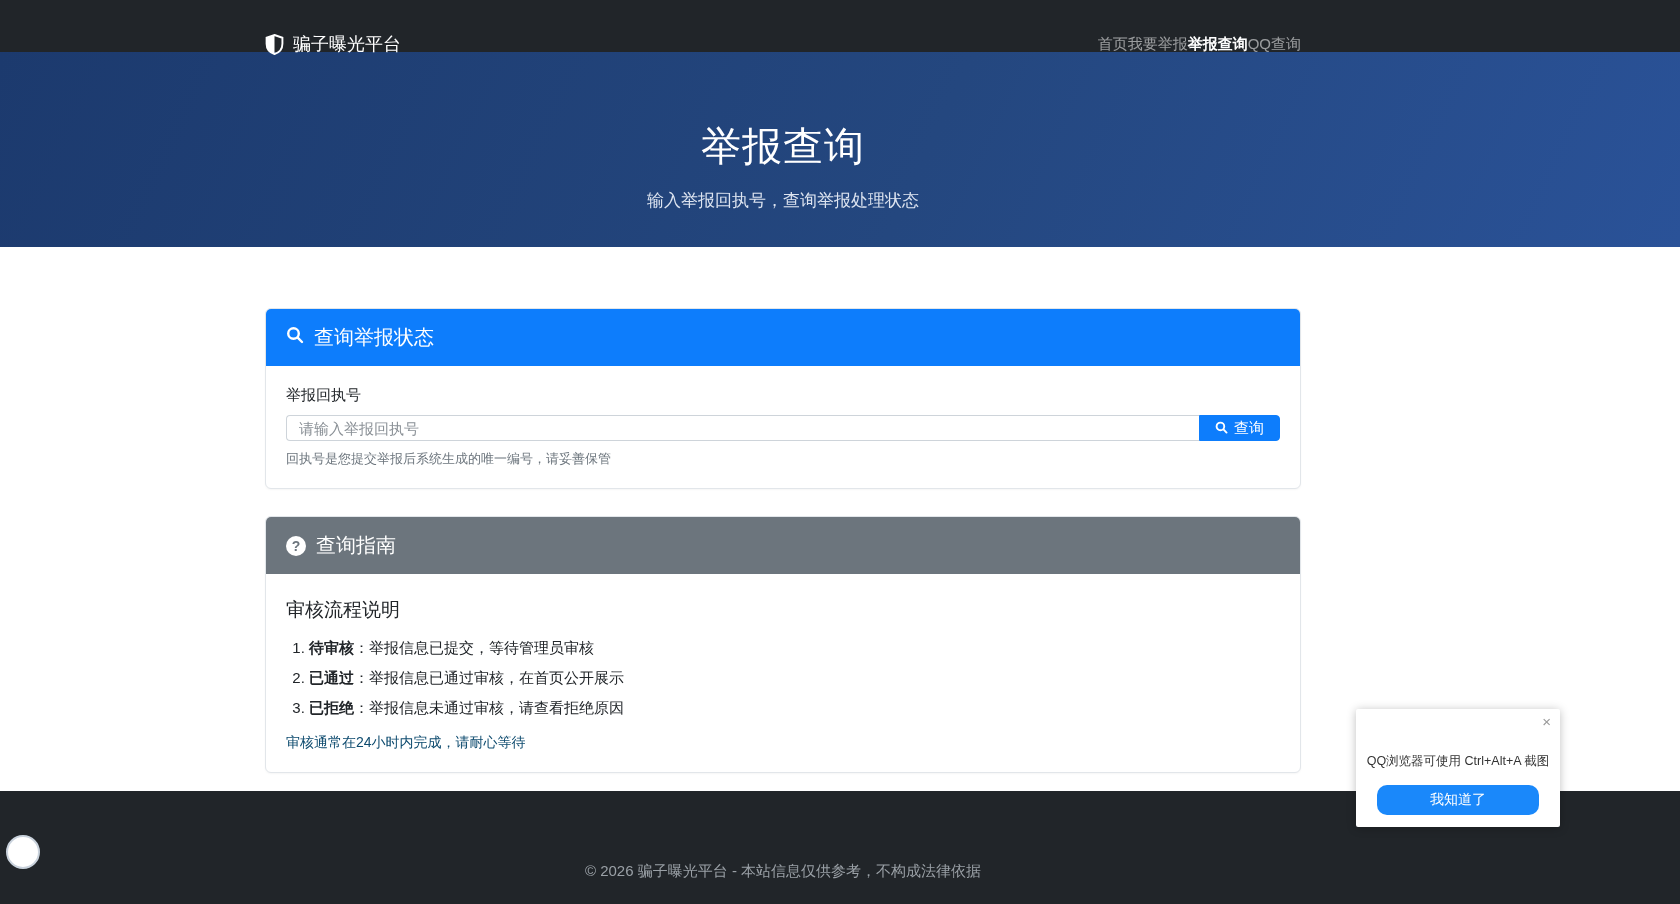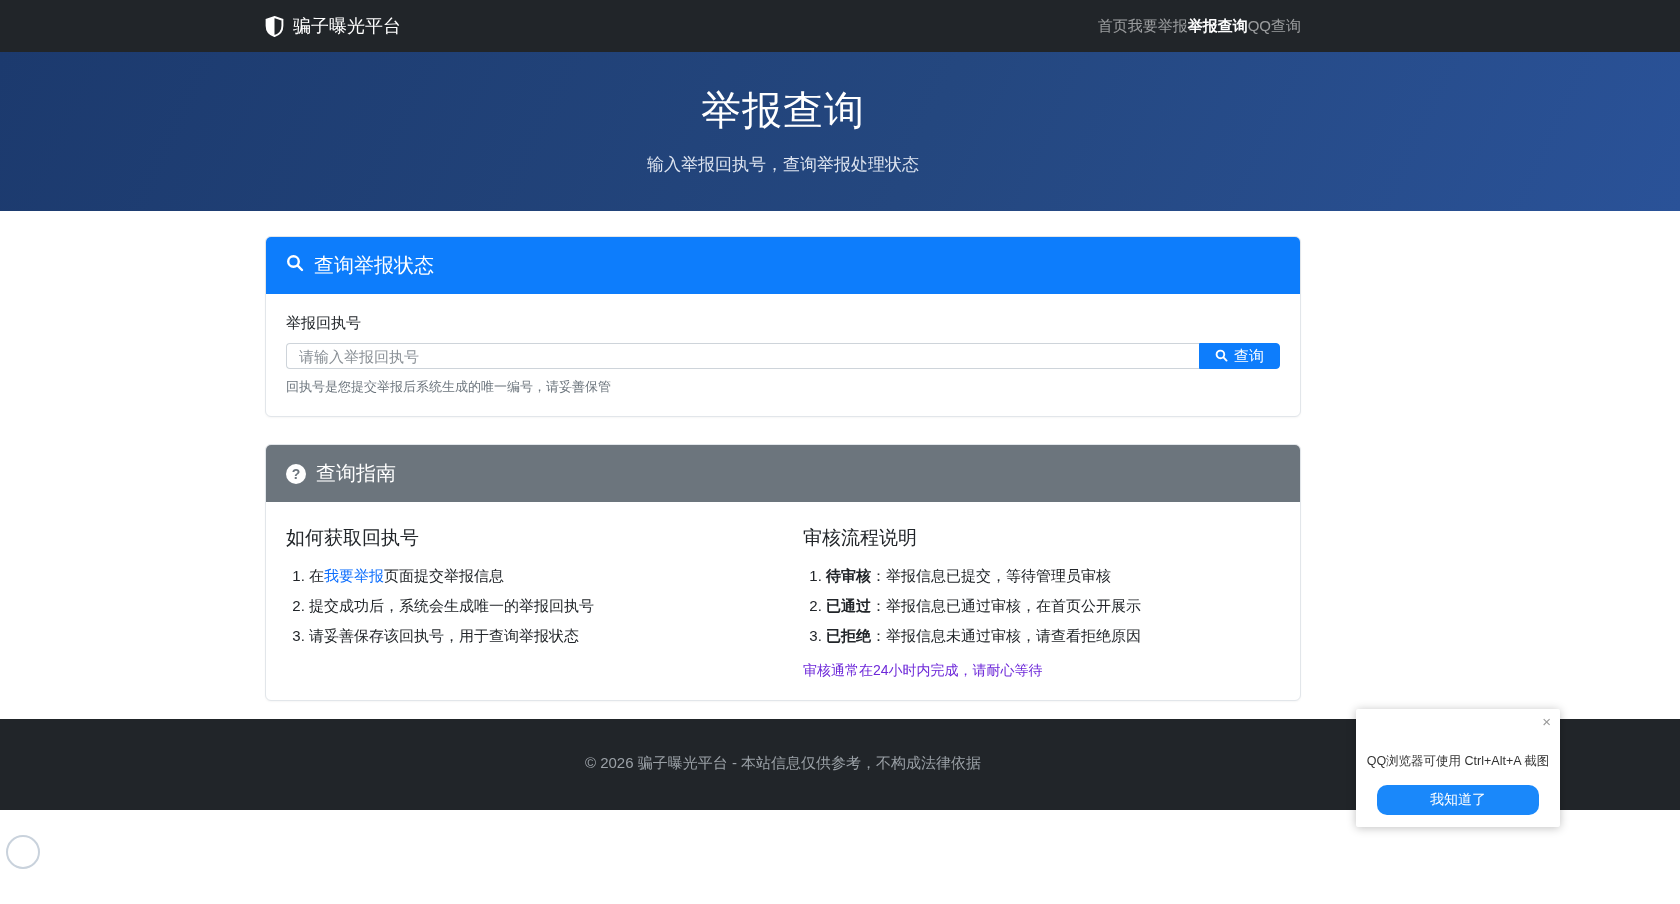--- a/index.html
+++ b/index.html
@@ -6,21 +6,21 @@
   * { box-sizing: border-box; margin: 0; padding: 0; }
   html, body { background: #ffffff; }
   body {
     font-family: "Liberation Sans", "DejaVu Sans", sans-serif;
     color: #212529;
     width: 1680px;
     min-height: 904px;
     position: relative;
     overflow-x: hidden;
   }
-  .container { width: 1036px; margin-left: 265px; }
+  .container { width: 1036px; margin-left: 265px; margin-top: 36px; }
 
   
   .navbar { background: #212529; height: 52px; display: flex; align-items: center; }
   .nav-inner { display: flex; align-items: center; justify-content: space-between; }
   .brand { display: flex; align-items: center; gap: 9px; color: #ffffff; font-size: 18px; text-decoration: none; cursor: pointer; }
   .brand svg { display: block; }
   .nav-links { display: flex; }
   .nav-links a { color: rgba(255,255,255,.55); text-decoration: none; font-size: 15px; cursor: pointer; }
   .nav-links a.active { color: #ffffff; font-weight: 700; }
 
@@ -69,21 +69,21 @@
     padding: 0 15px; font-size: 15px; cursor: pointer; font-family: inherit;
   }
   .hint { font-size: 13px; color: #6c757d; margin-top: 9px; }
 
   .guide-cols { display: flex; gap: 40px; }
   .guide-col { flex: 1; }
   .guide-col h3 { font-size: 19px; font-weight: 500; margin: 3px 0 14px; }
   .guide-col ol { padding-left: 23px; }
   .guide-col ol li { font-size: 15px; margin-bottom: 8px; line-height: 1.45; }
   a.inline-link { color: #0d6efd; text-decoration: none; cursor: pointer; }
-  .note { font-size: 14px; color: #6d28d9; margin-top: 16px; }
+  .note { font-size: 14px; color: #0c4a6e; margin-top: 16px; }
 
   
   .footer { background: #212529; padding: 35px 0 37px; }
   .footer p { text-align: center; color: #9aa0a6; font-size: 15px; }
 
   
   .toast {
     position: absolute; left: 1356px; top: 709px; width: 204px;
     background: #ffffff;
     box-shadow: 0 1px 10px rgba(0,0,0,.25);
@@ -181,28 +181,20 @@
     </section>
 
     <section class="card">
       <div class="card-header gray">
         <span class="q-icon">?</span>
         <span>查询指南</span>
       </div>
       <div class="card-body">
         <div class="guide-cols">
 
-          <div class="guide-col">
-            <h3>如何获取回执号</h3>
-            <ol>
-              <li><span>在</span><a class="inline-link">我要举报</a><span>页面提交举报信息</span></li>
-              <li>提交成功后，系统会生成唯一的举报回执号</li>
-              <li>请妥善保存该回执号，用于查询举报状态</li>
-            </ol>
-          </div>
 
           <div class="guide-col">
             <h3>审核流程说明</h3>
             <ol>
               <li><strong>待审核</strong><span>：举报信息已提交，等待管理员审核</span></li>
               <li><strong>已通过</strong><span>：举报信息已通过审核，在首页公开展示</span></li>
               <li><strong>已拒绝</strong><span>：举报信息未通过审核，请查看拒绝原因</span></li>
             </ol>
             <p class="note">审核通常在24小时内完成，请耐心等待</p>
           </div>

